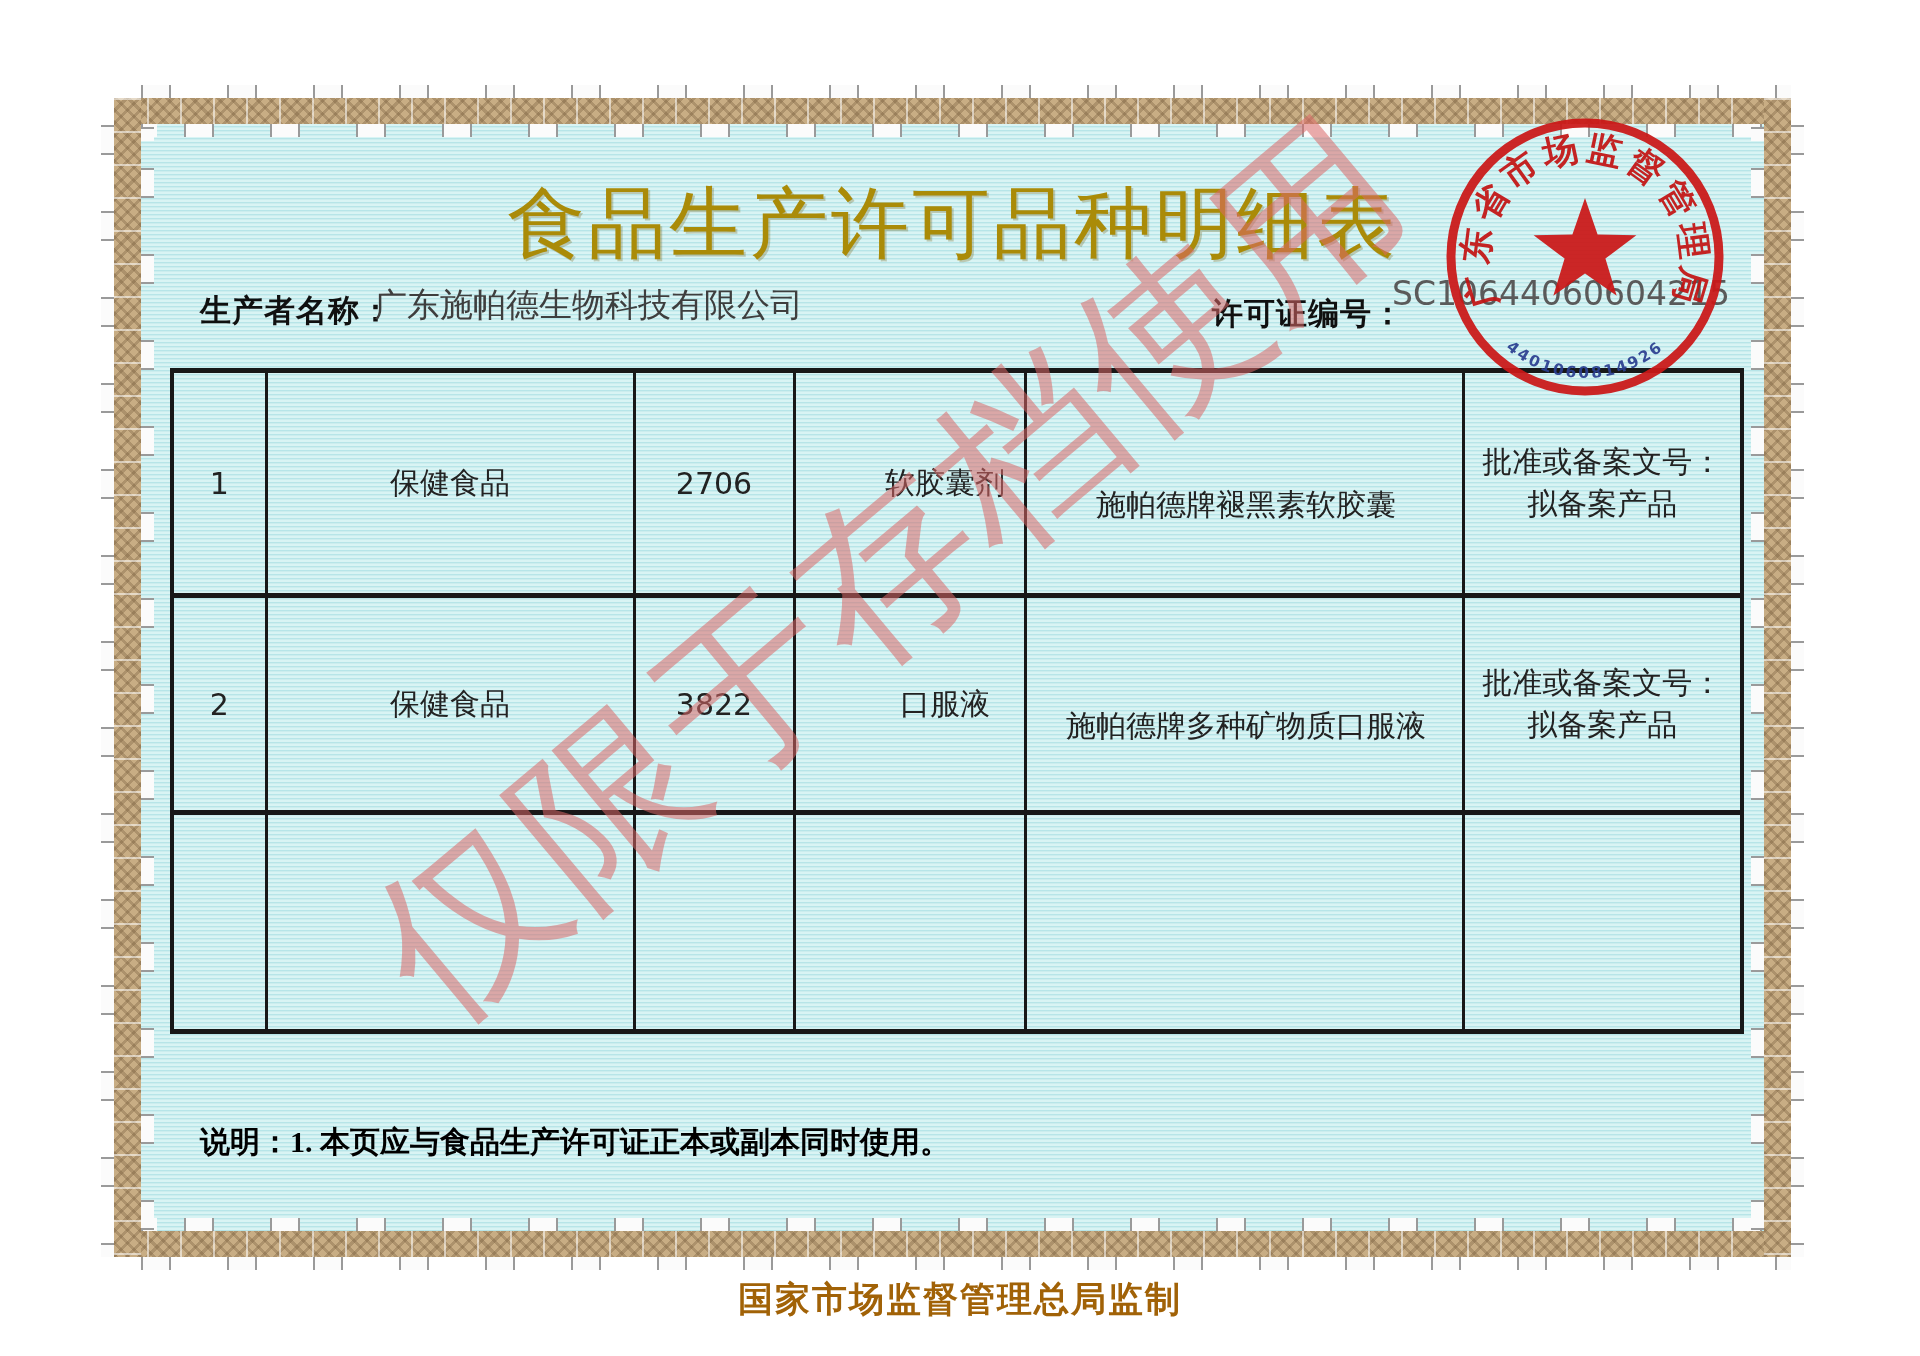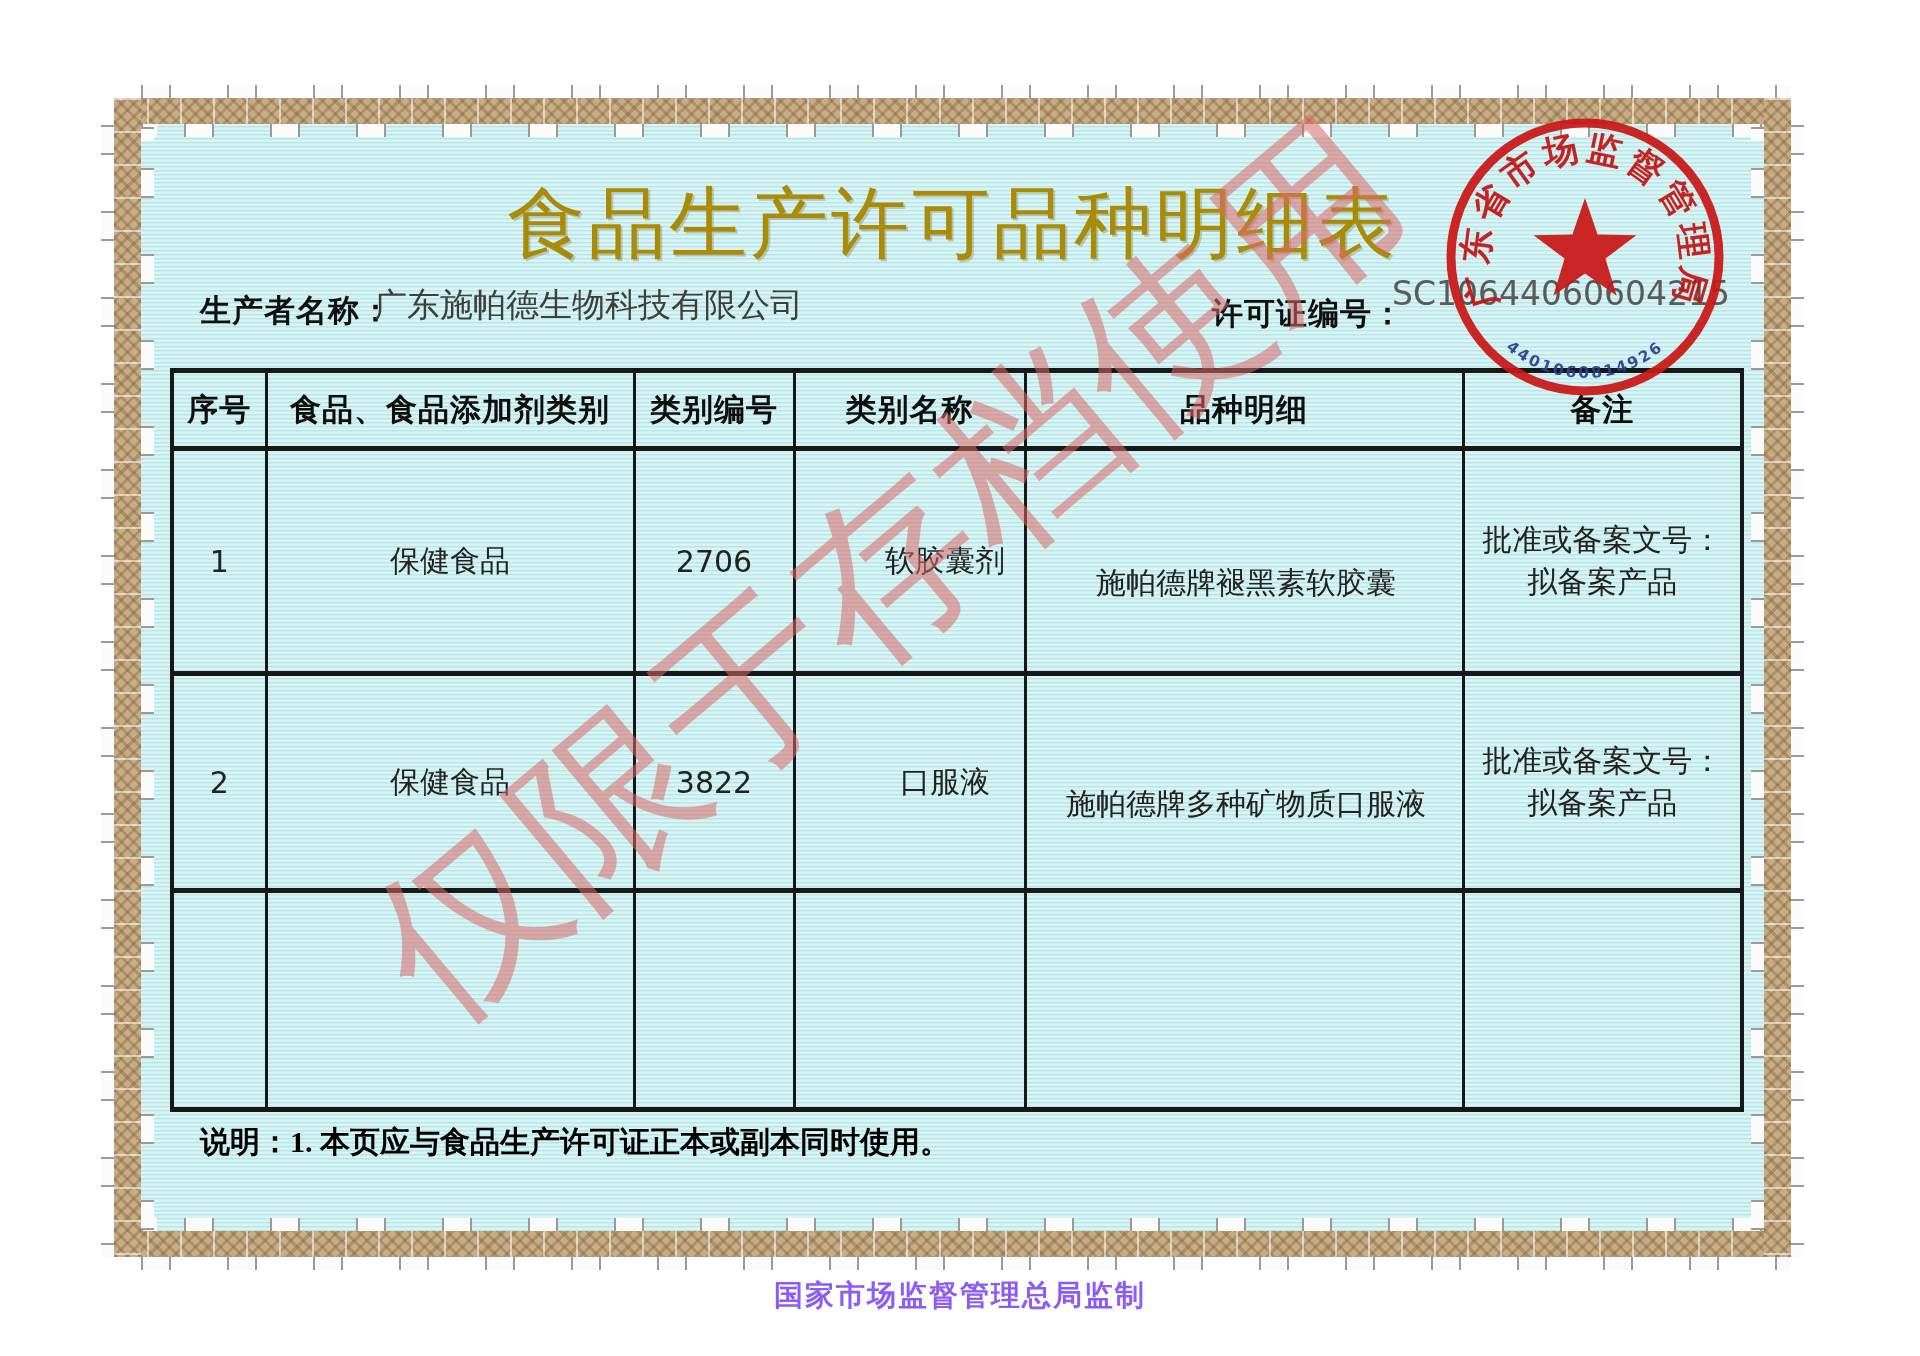--- a/index.html
+++ b/index.html
@@ -103,21 +103,21 @@
   
   .notes{
     position:absolute;left:200px;top:1122px;z-index:2;display:flex;
     font-family:"Liberation Serif","DejaVu Serif",serif;font-weight:bold;
     font-size:30px;color:#000000;line-height:39px;
   }
   .notes .note-items{display:flex;flex-direction:row;font-family:Liberation Serif, serif;}
   .footer{
     position:absolute;left:0;top:1276px;width:1920px;text-align:center;
     font-family:"Liberation Serif","DejaVu Serif",serif;font-weight:bold;
-    font-size:29px;color:#8b5cf6;letter-spacing:2px;
+    font-size:35px;color:#a16207;letter-spacing:2px;
   }
   
   .watermark{
     position:absolute;left:235px;top:455px;width:1310px;height:230px;
     line-height:230px;text-align:center;z-index:5;pointer-events:none;
     font-family:"Liberation Serif","DejaVu Serif",serif;
     font-size:180px;letter-spacing:2px;color:rgba(219,103,103,0.55);
     transform:rotate(-40deg);
   }
   
@@ -150,28 +150,20 @@
 <table class="grid">
   <colgroup>
     <col style="width:94px">
       <col style="width:368px">
       <col style="width:160px">
     <col style="width:231px">
       <col style="width:438px">
       <col style="width:279px">
   </colgroup>
   <tbody>
-      <tr class="hdr">
-    <th>序号</th>
-    <th>食品、食品添加剂类别</th>
-    <th>类别编号</th>
-    <th>类别名称</th>
-    <th>品种明细</th>
-    <th>备注</th>
-  </tr>
   <tr class="r1">
     <td class="c-no">1</td>
     <td class="c-cat">保健食品</td>
     <td class="c-code">2706</td>
     <td class="c-name">软胶囊剂</td>
     <td class="c-detail">施帕德牌褪黑素软胶囊</td>
     <td class="c-remark">批准或备案文号：拟备案产品</td>
   </tr>
   <tr class="r2">
     <td class="c-no">2</td>

